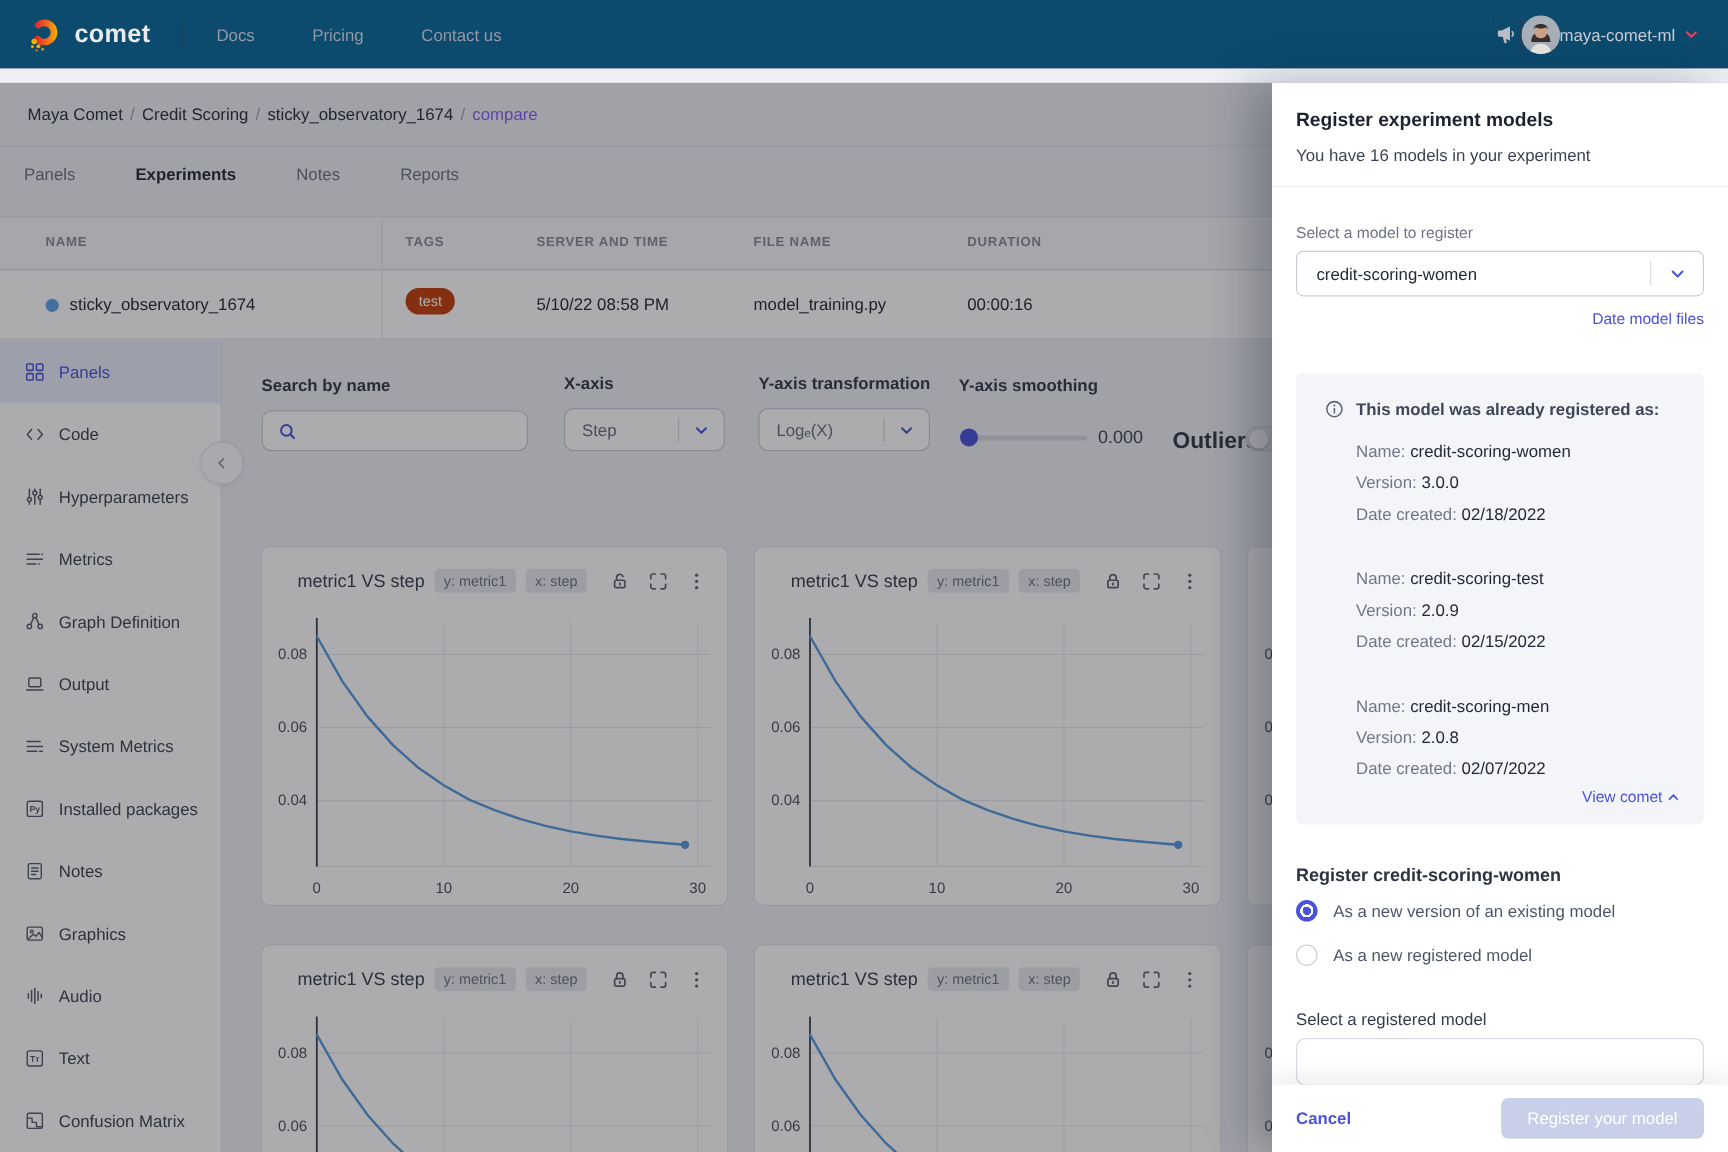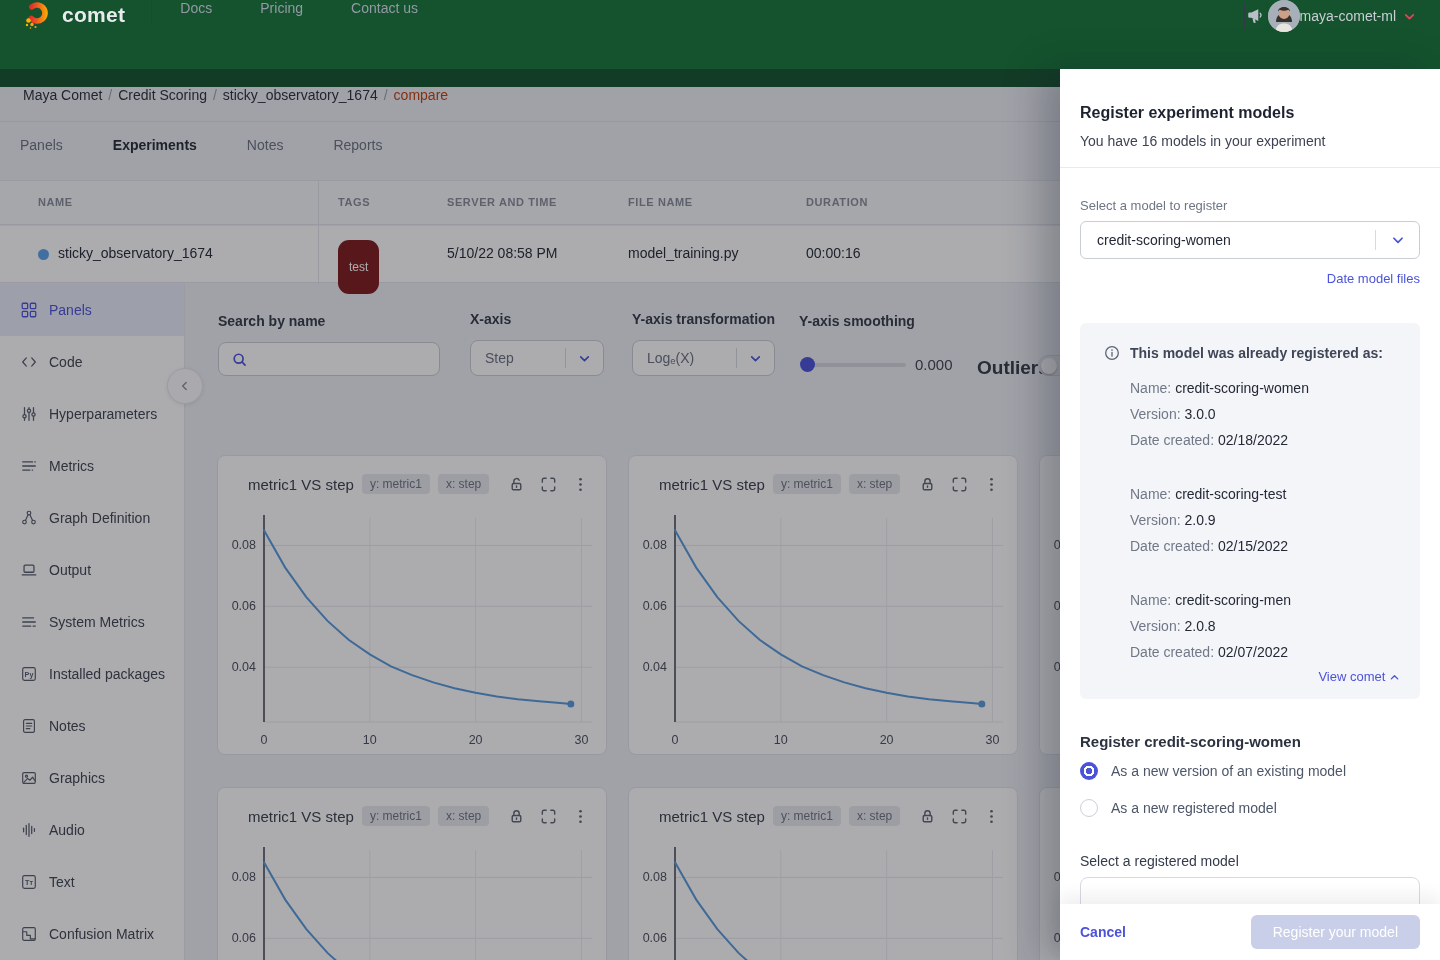--- a/index.html
+++ b/index.html
@@ -1,55 +1,55 @@
 <!DOCTYPE html>
 <html><head>
 <meta charset="utf-8">
 <style>
   * { margin:0; padding:0; box-sizing:border-box; }
   html,body { width:1440px; height:960px; overflow:hidden; background:#2a2d36;
     font-family:"Liberation Sans","DejaVu Sans",sans-serif; }
   #app { position:relative; width:1440px; height:960px; background:#eef0f5; overflow:hidden; }
 
   
-  .navbar { position:absolute; top:0; left:0; right:0; height:87px; background:#14532d;
-    display:flex; align-items:flex-start; z-index:30; }
+  .navbar { position:absolute; top:0; left:0; right:0; height:57px; background:#0c4a6e;
+    display:flex; align-items:center; z-index:30; }
   .logo-wrap { display:flex; align-items:center; gap:10px; padding:0 26px 0 22px; cursor:pointer; }
   .logo-text { color:#e9ebee; font-size:21px; font-weight:700; letter-spacing:.3px; }
   .nav-divider { width:1px; height:26px; background:#343947; }
   .nav-links { display:flex; align-items:center; gap:48px; margin-left:28px; }
   .nav-link { color:#939aa6; font-size:14px; cursor:pointer; }
   .nav-right { margin-left:auto; display:flex; align-items:center; padding-right:24px; }
   .avatar { width:32px; height:32px; border-radius:50%; overflow:hidden; background:#8d98a3; cursor:pointer; }
   .user-name { color:#c9cdd5; font-size:14px; display:flex; align-items:center; gap:7px; cursor:pointer; }
 
   
   .crumbbar { position:absolute; top:69px; left:0; right:0; height:52px; display:flex;
     align-items:center; padding-left:23px; font-size:14px; }
   .crumb { color:#2b303c; font-weight:500; cursor:pointer; }
   .crumb-sep { color:#9aa0ab; margin:0 6px; }
-  .crumb-current { color:#c2410c; }
+  .crumb-current { color:#8b5cf6; }
   .hline { position:absolute; left:0; right:0; height:1px; background:#dfe1e8; }
   .tabsbar { position:absolute; top:122px; left:0; right:0; height:46px; display:flex;
     align-items:center; gap:50px; padding-left:20px; font-size:14px; }
   .tab { color:#6b7280; cursor:pointer; }
   .tab.active { color:#262b36; font-weight:700; }
 
   
   .table-head { position:absolute; top:180px; left:0; right:0; height:45px; background:#f6f7f9;
     border-top:1px solid #e3e5eb; border-bottom:1px solid #e3e5eb; }
   .table-row { position:absolute; top:226px; left:0; right:0; height:57px; background:#ffffff;
     border-bottom:1px solid #e3e5eb; cursor:pointer; }
   .th { position:absolute; top:15px; font-size:11px; font-weight:600; letter-spacing:.6px;
     color:#878d99; }
   .cell { position:absolute; top:19px; font-size:14px; color:#262b36; }
   .exp-dot { position:absolute; left:38px; top:23px; width:11px; height:11px; border-radius:50%;
     background:#5FA1E8; }
-  .tag-pill { position:absolute; left:338px; top:14px; background:#7f1d1d; color:#fff;
-    font-size:12px; padding:20px 11px; border-radius:11px; }
+  .tag-pill { position:absolute; left:338px; top:14px; background:#c2410c; color:#fff;
+    font-size:12px; padding:4px 11px; border-radius:11px; }
   .col-vline { position:absolute; left:318px; top:180px; width:1px; height:104px; background:#e3e5eb; z-index:2; }
 
   
   .sidebar { position:absolute; top:284px; left:0; bottom:0; width:185px; background:#fff;
     border-right:1px solid #e4e6ec; }
   .side-item { display:flex; align-items:center; gap:11px; height:52px; padding-left:20px;
     color:#3f4551; font-size:14px; cursor:pointer; }
   .side-item svg { color:#565d6b; flex:0 0 auto; }
   .side-item.active { background:#e9ecf9; color:#4B53D9; }
   .side-item.active svg { color:#4B53D9; }
@@ -94,21 +94,21 @@
   .chart-plot { display:block; margin-top:4px; }
   .chart-plot text.tick { font-size:12.5px; fill:#4b505c; font-family:inherit; }
 
   
   .dim-overlay { position:absolute; left:0; top:69px; right:0; bottom:0;
     background:rgba(16,18,26,.35); z-index:40; }
 
   
   .modal { position:absolute; top:69px; right:0; bottom:0; width:380px; background:#fff; z-index:50;
     box-shadow:-18px 0 36px rgba(22,27,45,.28); }
-  .modal-body { padding:12px 20px; }
+  .modal-body { padding:0 20px; }
   .modal-title { font-size:16px; font-weight:700; color:#1c2230; padding-top:20px; line-height:24px; }
   .modal-sub { font-size:14px; color:#3d4354; margin-top:6px; line-height:20px; }
   .modal-hr { height:1px; background:#e8eaef; margin:16px -20px 0 -20px; }
   .fld-label { font-size:13px; color:#6e7684; margin-top:30px; }
   .modal-select { margin-top:8px; height:38px; border:1px solid #c9cdd6; border-radius:6px;
     display:flex; align-items:center; cursor:pointer; }
   .modal-select .sel-val { padding-left:16px; flex:1; font-size:14px; color:#222835; }
   .link-row { margin-top:10px; text-align:right; }
   .plink { font-size:13px; color:#4B53D9; cursor:pointer; }
   .info-box { margin-top:36px; background:#f4f5f9; border-radius:6px; padding:22px 20px 14px 24px; }

